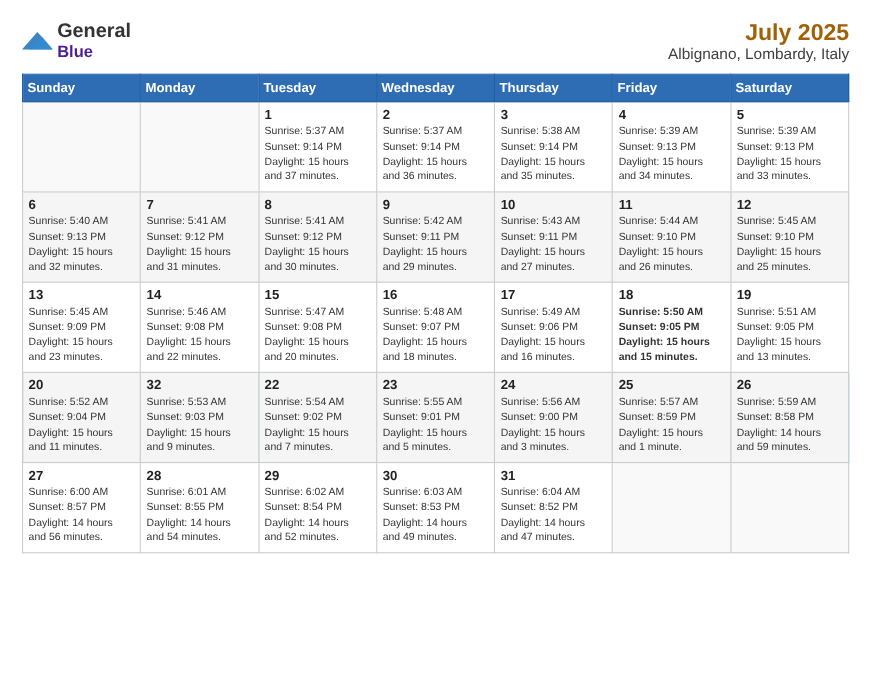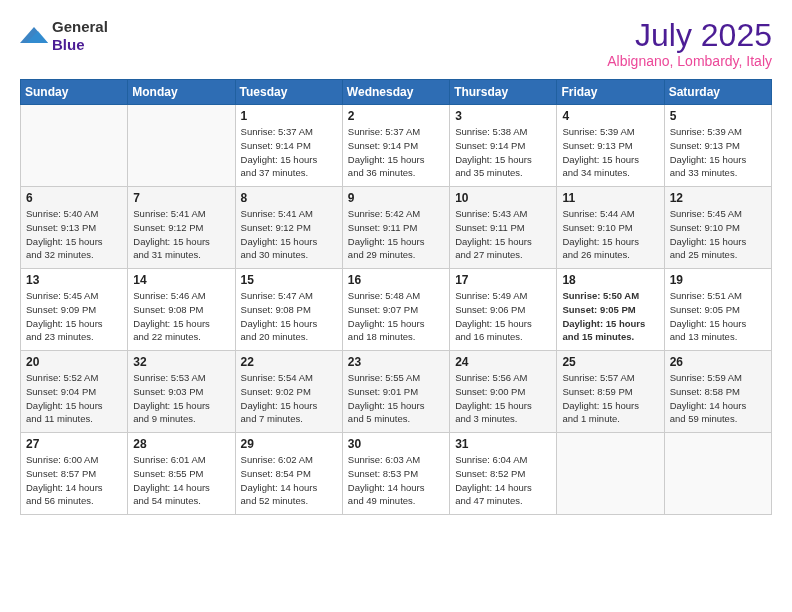--- a/index.html
+++ b/index.html
@@ -28,28 +28,28 @@
       gap: 4px;
     }
     .logo-icon {
       width: 28px;
       height: 22px;
     }
     .title-block {
       text-align: right;
     }
     .month-year {
-      font-size: 32px;
-      font-weight: normal;
-      color: #4c1d95;
+      font-size: 21px;
+      font-weight: bold;
+      color: #a16207;
       line-height: 1.1;
     }
     .location {
       font-size: 14px;
-      color: #ec4899;
+      color: #404040;
     }
     .calendar {
       width: 100%;
       border-collapse: collapse;
       border: 1px solid #ccc;
       padding-left: 32px;
     }
     .calendar th {
       background: #2e6db4;
       color: #fff;
@@ -92,21 +92,21 @@
 <body>
 
 <div class="page">
   <div class="header">
     <div class="logo">
       <svg class="logo-icon" viewBox="0 0 28 22" xmlns="http://www.w3.org/2000/svg">
         <polygon points="0,18 14,2 28,18" fill="#1a6fba" opacity="0.85"></polygon>
         <polygon points="6,18 18,6 28,18" fill="#2e8fd4" opacity="0.7"></polygon>
       </svg>
       <div>
-        <span style="font-size:15px;font-weight:bold;color:#333;">General</span><br>
+        <span style="font-size:18px;font-weight:bold;color:#333;">General</span><br>
         <span style="font-size:15px;font-weight:bold;color:#4c1d95;">Blue</span>
       </div>
     </div>
     <div class="title-block">
       <div class="month-year">July 2025</div>
       <div class="location">Albignano, Lombardy, Italy</div>
     </div>
   </div>
 
   <table class="calendar">

